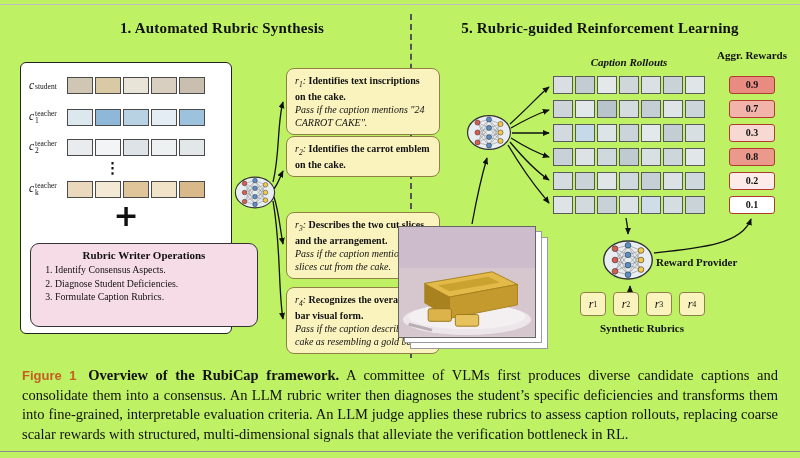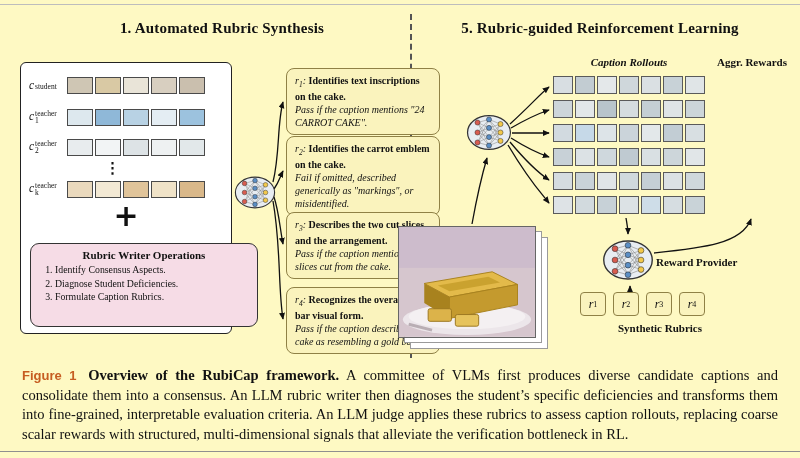--- a/index.html
+++ b/index.html
@@ -1,18 +1,18 @@
 <!DOCTYPE html>
 <html><head>
 <meta charset="utf-8">
 <style>
   * { margin:0; padding:0; box-sizing:border-box; }
   html,body { background:#ffffff; }
   body { width:800px; height:458px; font-family:"Liberation Serif", serif; color:#111; position:relative; overflow:hidden; }
-  .page { position:absolute; inset:0; background:#fef9c3; }
+  .page { position:absolute; inset:0; background:#bef264; }
   .topline { position:absolute; top:4px; left:0; width:800px; border-top:1px solid #bdbdbd; }
   .bottomline { position:absolute; top:451px; left:0; width:800px; border-top:1px solid #8f8f8f; }
   .figure { position:absolute; top:6px; left:0; width:800px; height:356px; }
 
   .panel-title { position:absolute; font-weight:bold; font-size:15px; text-align:center; letter-spacing:.2px; }
   .p1-title { left:97px; top:14px; width:250px; }
   .p2-title { left:420px; top:14px; width:360px; }
 
   .divider { position:absolute; left:410px; top:8px; height:344px; border-left:2px dashed #555; }
 
@@ -33,36 +33,36 @@
   
   .rubric { position:absolute; left:286px; width:154px; background:#faf3bd; border:1px solid #8f8146; border-radius:8px; padding:5px 8px; font-size:10px; line-height:1.3; }
   .rubric .rl { font-style:italic; }
   .rubric sub { font-size:7.5px; }
   .rubric .cond { font-style:italic; }
   .rubric1 { top:62px; } .rubric2 { top:130px; } .rubric3 { top:206px; } .rubric4 { top:281px; }
 
   
   .small-label { position:absolute; font-weight:bold; font-size:11px; text-align:center; }
   .rollouts-label { left:553px; top:50px; width:152px;font-style:italic; }
-  .rewards-label { left:708px; top:50px; width:88px; }
+  .rewards-label { left:708px; top:43px; width:88px; }
   .rollouts { position:absolute; left:553px; top:70px; }
   .grow { display:flex; margin-bottom:6px; }
   .rollouts .cell { display:inline-block; width:20px; height:18px; border:1px solid #5a5a5a; margin-right:2px; }
   .rewards { position:absolute; left:729px; top:70px; width:46px; }
   .reward { height:18px; margin-bottom:6px; border:1.3px solid #b03a2e; border-radius:3px; font-size:10px; font-weight:bold; text-align:center; line-height:16px; background:#fff; }
 
   .nn { position:absolute; }
   .nn1 { left:234px; top:168px; }
   .nn2 { left:466px; top:106px; }
   .nn3 { left:602px; top:231px; }
   .provider-label { left:656px; top:250px; width:90px; text-align:left; }
   .chips { position:absolute; left:580px; top:286px; display:flex; gap:7px; }
   .chip { width:26px; height:24px; background:#faf3bd; border:1px solid #8f8146; border-radius:4px; display:flex; align-items:center; justify-content:center; font-size:12px; font-style:italic; }
   .chip sub { font-size:8px; font-style:normal; }
-  .chips-label { left:580px; top:316px; width:160px; }
+  .chips-label { left:562px; top:316px; width:160px; }
 
   
   .photostack { position:absolute; left:398px; top:220px; width:152px; height:126px; }
   .photoback { position:absolute; background:#fff; border:1px solid #9a9a9a; width:138px; height:112px; }
   .pb1 { left:12px; top:11px; } .pb2 { left:6px; top:5px; }
   .photo { position:absolute; left:0; top:0; width:138px; height:112px; border:1px solid #666; display:block; }
 
   .arrows { position:absolute; left:0; top:0; width:800px; height:356px; pointer-events:none; }
 
   
@@ -222,21 +222,20 @@
       </svg>
 
     <div class="rubric rubric1">
       <span class="rl"><i>r</i><sub>1</sub><span>:</span></span>
       <b>Identifies text inscriptions on the cake.</b>
       <div class="cond"><i>Pass if the caption mentions "24 CARROT CAKE".</i></div>
     </div>
     <div class="rubric rubric2">
       <span class="rl"><i>r</i><sub>2</sub><span>:</span></span>
       <b>Identifies the carrot emblem on the cake.</b>
-      <div class="cond"><i>Fail if omitted, described generically as "markings", or misidentified.</i></div>
     </div>
     <div class="rubric rubric3">
       <span class="rl"><i>r</i><sub>3</sub><span>:</span></span>
       <b>Describes the two cut slices and the arrangement.</b>
       <div class="cond"><i>Pass if the caption mentions two slices cut from the cake.</i></div>
     </div>
     <div class="rubric rubric4">
       <span class="rl"><i>r</i><sub>4</sub><span>:</span></span>
       <b>Recognizes the overall gold bar visual form.</b>
       <div class="cond"><i>Pass if the caption describes the cake as resembling a gold bar.</i></div>
@@ -295,20 +294,28 @@
           <span class="cell" style="background: rgb(222, 227, 230);"></span>
           <span class="cell" style="background: rgb(210, 218, 222);"></span>
           <span class="cell" style="background: rgb(199, 209, 215);"></span>
           <span class="cell" style="background: rgb(220, 226, 229);"></span>
           <span class="cell" style="background: rgb(206, 221, 232);"></span>
           <span class="cell" style="background: rgb(214, 221, 225);"></span>
           <span class="cell" style="background: rgb(201, 211, 216);"></span>
         </div>
     </div>
 
+    <div class="rewards">
+      <div class="reward" style="background: rgb(233, 139, 128);">0.9</div>
+      <div class="reward" style="background: rgb(242, 179, 171);">0.7</div>
+      <div class="reward" style="background: rgb(248, 216, 211);">0.3</div>
+      <div class="reward" style="background: rgb(235, 153, 141);">0.8</div>
+      <div class="reward" style="background: rgb(252, 235, 232);">0.2</div>
+      <div class="reward" style="background: rgb(255, 255, 255);">0.1</div>
+    </div>
 
     <svg class="nn nn2" width="46" height="41" viewBox="0 0 60 50">
         <use href="#nn-sym"></use>
       </svg>
     <svg class="nn nn3" width="52" height="46" viewBox="0 0 60 50">
         <use href="#nn-sym"></use>
       </svg>
     <div class="small-label provider-label">Reward Provider</div>
 
     <div class="chips">

